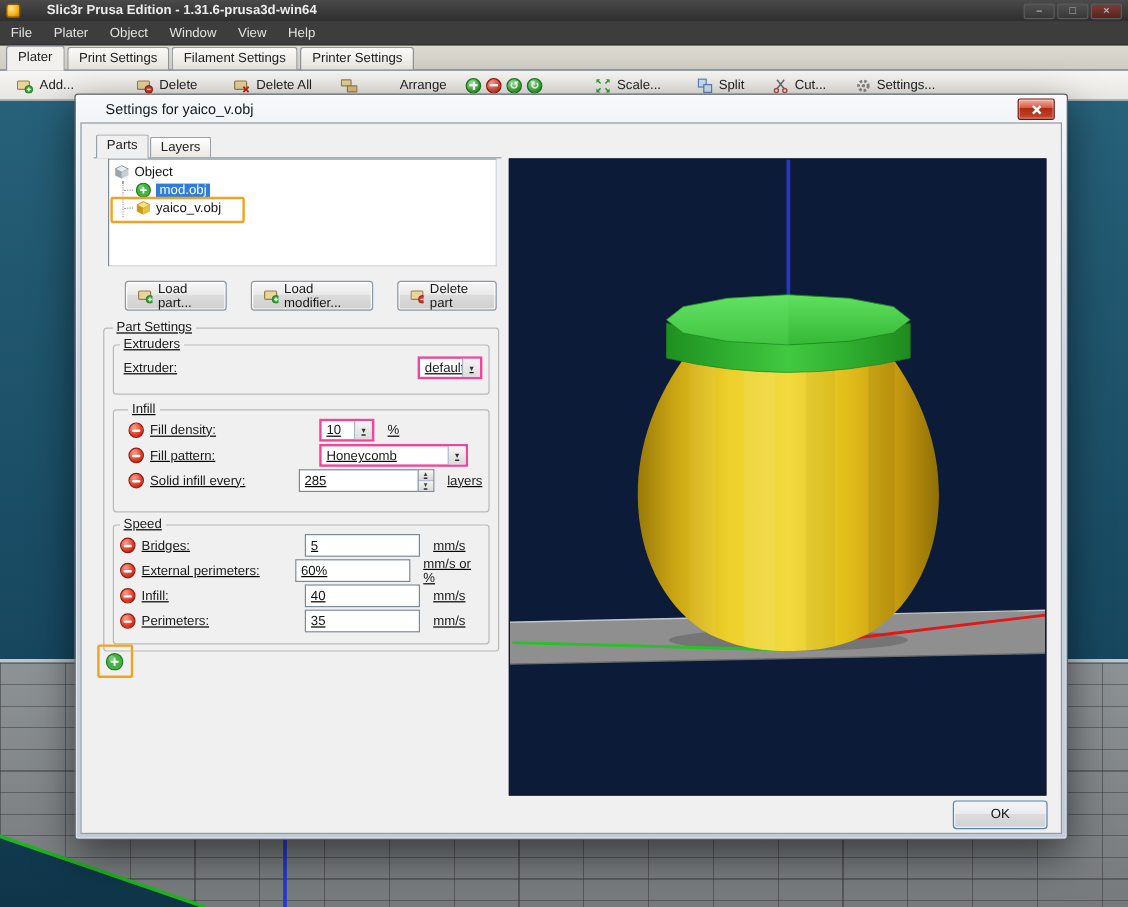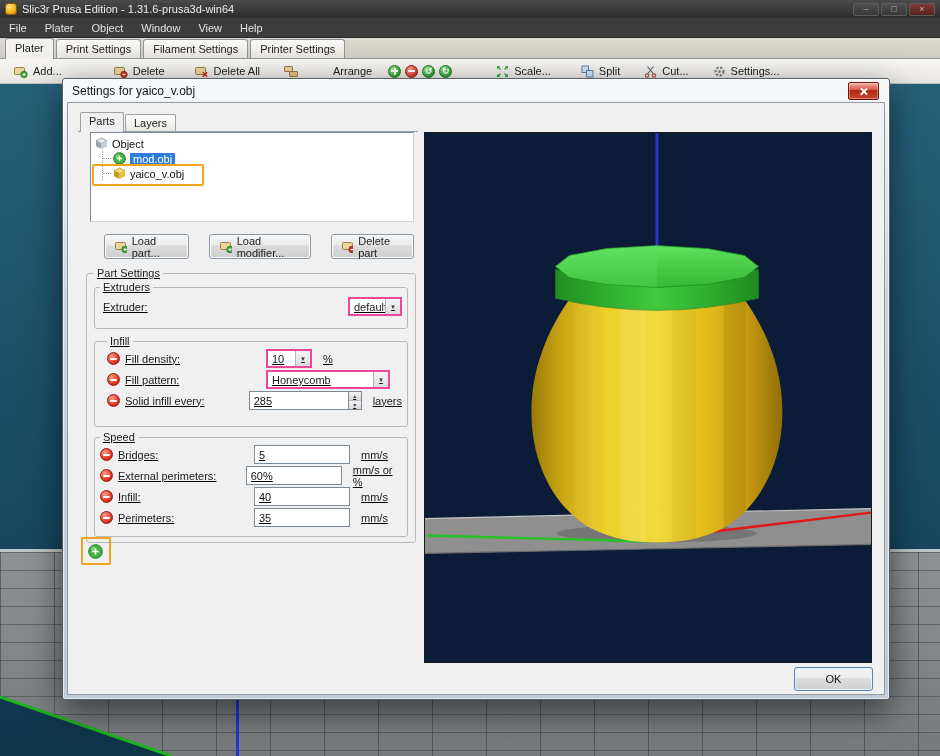--- a/index.html
+++ b/index.html
@@ -21,22 +21,22 @@
       repeating-linear-gradient(180deg, rgba(58,58,58,.5) 0 1px, transparent 1px 18px),
       linear-gradient(180deg,#8d9294,#767a7c);
     clip-path:polygon(0 0,100% 0,100% 100%,18% 100%,0 71%);
   }
   .axis-green { position:absolute; left:-4px; top:694px; width:186px; height:3px;
     background:#1db51d; transform:rotate(19deg); transform-origin:0 0; }
   .axis-blue { position:absolute; left:236px; top:697px; width:3px; height:59px; background:#2336d6; }
 
   
   .titlebar { position:absolute; left:0; top:0; width:100%; height:18px;
-    background:linear-gradient(#4a4a4a,#2d2d2d); display:flex; align-items:center; gap:5px;
-    padding:0 5px; color:#ececec; font-size:11px; }
+    background:linear-gradient(#4a4a4a,#2d2d2d); display:flex; align-items:center; gap:22px;
+    padding:0 5px; color:#ececec; font-size:11px;font-weight:bold; }
   .app-icon { width:12px; height:12px; border-radius:3px; flex:0 0 12px;
     background:radial-gradient(circle at 35% 30%,#ffe98a,#f7b31e 55%,#c07a08); border:1px solid #8a5a04; }
   .cap-btns { margin-left:auto; display:flex; gap:2px; }
   .cap-btn { width:26px; height:13px; background:linear-gradient(#4f4f4f,#383838);
     border:1px solid #5c5c5c; border-radius:2px; color:#b3b3b3; font-size:9px; line-height:11px; text-align:center; }
   .cap-btn.close { background:linear-gradient(#7d3b34,#58231d); }
 
   .menubar { position:absolute; left:0; top:18px; width:100%; height:20px; background:#3d3d3d;
     border-bottom:1px solid #2a2a2a; display:flex; color:#e2e2e2; font-size:11px; }
   .menu-item { padding:0 9px; display:flex; align-items:center; }
@@ -61,21 +61,21 @@
   .circ.red   { background:radial-gradient(circle at 35% 30%,#ff9f92,#d23a28 70%); border:1px solid #8f1a0e; }
   .circ.plus::before { content:""; position:absolute; width:7px; height:2px; background:#fff; }
   .circ.plus::after  { content:""; position:absolute; width:2px; height:7px; background:#fff; }
   .circ.minus::before{ content:""; position:absolute; width:7px; height:2px; background:#fff; }
   .circ .glyph { font-size:9px; line-height:1; color:#fff; font-weight:bold; }
 
   
   .dialog { position:absolute; left:62px; top:78px; width:828px; height:622px; z-index:10;
     background:linear-gradient(#f7f9fb,#ccd5df 35%,#c2ccd7); border:1px solid #58606a; border-radius:3px;
     box-shadow:0 12px 34px rgba(0,0,0,.55), inset 0 0 0 1px rgba(255,255,255,.55); }
-  .dlg-title { height:23px; display:flex; align-items:center; padding:0 9px; font-size:12px; color:#10181f; }
+  .dlg-title { height:23px; display:flex; align-items:center; padding:0 25px; font-size:12px; color:#10181f; }
   .dlg-close { position:absolute; top:3px; right:10px; width:31px; height:18px; cursor:default;
     background:linear-gradient(#f3b0a0,#d8523c 45%,#b02a14 46%,#c6452c); border:1px solid #6a150a;
     border-radius:2px; box-shadow:inset 0 0 0 1px rgba(255,255,255,.35);
     display:flex; align-items:center; justify-content:center; }
   .x-icon { position:relative; width:9px; height:9px; }
   .x-icon::before,.x-icon::after { content:""; position:absolute; left:3.6px; top:0; width:1.8px; height:9px; background:#fff; }
   .x-icon::before{ transform:rotate(45deg);} .x-icon::after{ transform:rotate(-45deg);}
 
   .dlg-client { position:absolute; left:4px; right:4px; top:23px; bottom:4px;
     background:#f0f0f0; border:1px solid #8f9aa5; }

